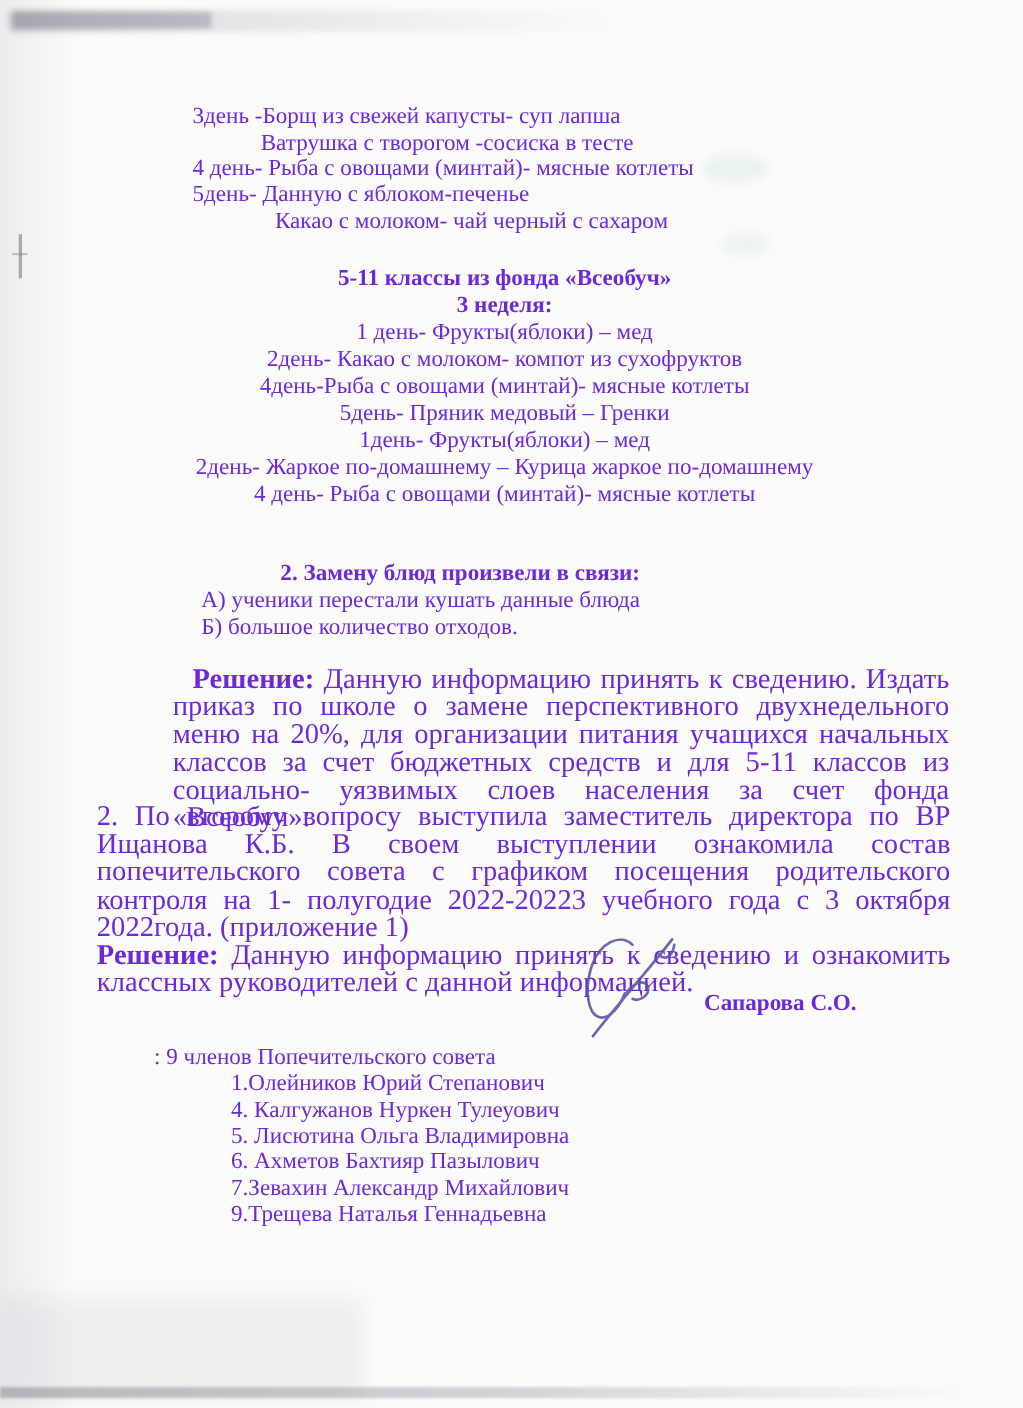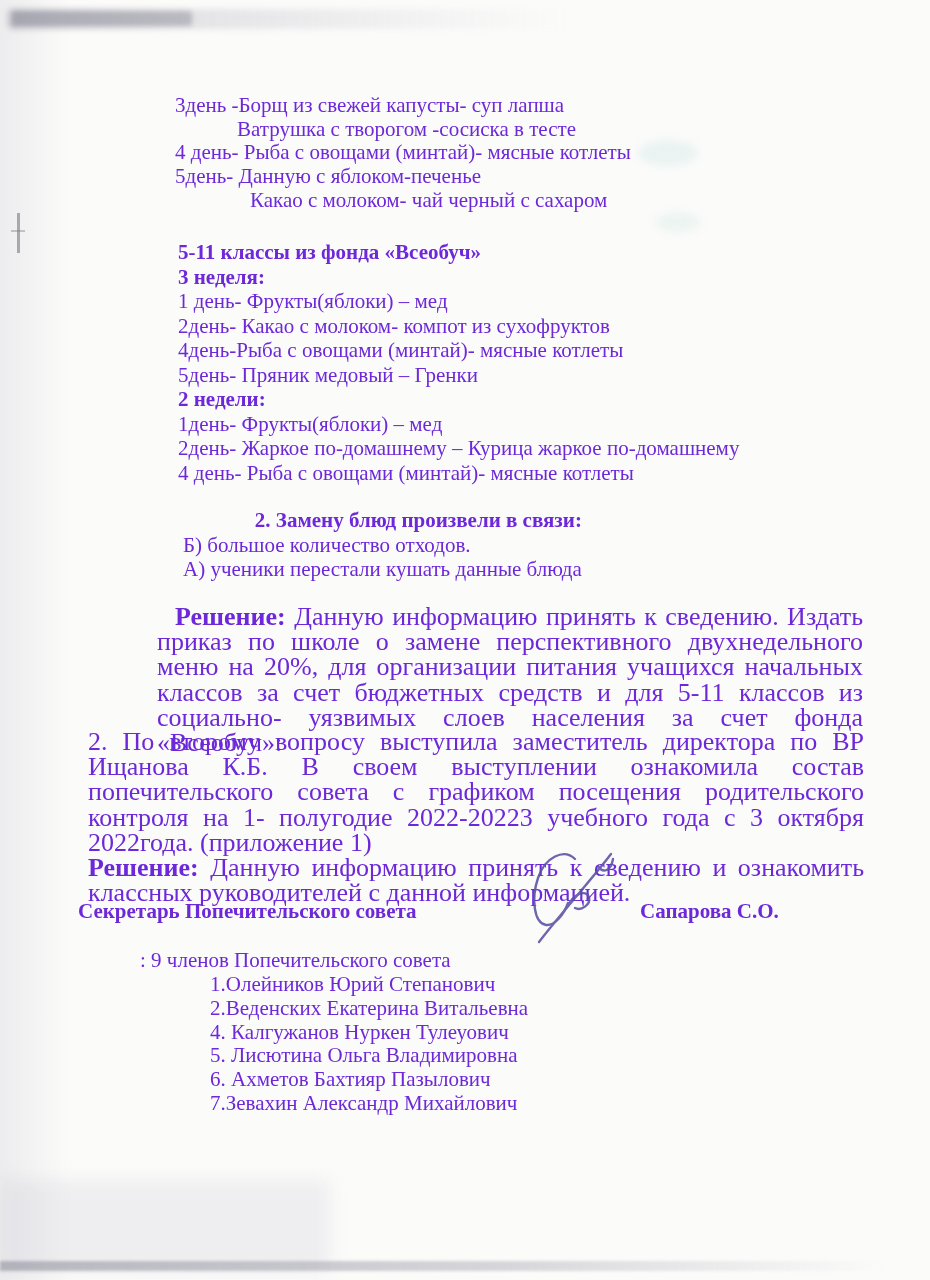--- a/index.html
+++ b/index.html
@@ -53,21 +53,21 @@
   }
   
   .blk { position:absolute; font-size:21px; }
   .ln { white-space:nowrap; line-height:23.7px; }
   .b  { font-weight:bold; }
   .ind62 { padding-left:62px; }
   .ind75 { padding-left:75px; }
 
   .menu-tail   { left:175px; top:94px;  }
   .fund        { left:178px; top:240px; }
-  .fund .ln    { line-height:24.5px; }
+  .fund .ln    { line-height:24.5px;text-align:center; }
   .replace     { left:183px; top:508px; }
   .replace .ln { line-height:24.6px; }
   .replace .heading { padding-left:54px;text-align:right; }
 
   .par { margin:0; text-align:justify; line-height:25.2px; font-size:26px; }
   .res1 { left:157px; top:604px; width:706px; text-indent:18px; }
   .body2 { left:88px; top:729px; width:776px; }
   .lead::after { content:" "; white-space:pre; }
 
   .secretary-row { left:0; top:899px; width:930px; height:60px; }
@@ -102,59 +102,57 @@
     <div class="ln ind75">Какао с молоком- чай черный с сахаром</div>
   </div>
 
   <div class="blk fund">
     <div class="ln b">5-11 классы из фонда «Всеобуч»</div>
     <div class="ln b">3 неделя:</div>
     <div class="ln">1 день- Фрукты(яблоки) – мед</div>
     <div class="ln">2день- Какао с молоком- компот из сухофруктов</div>
     <div class="ln">4день-Рыба с овощами (минтай)- мясные котлеты</div>
     <div class="ln">5день- Пряник медовый – Гренки</div>
-    <div class="ln b">2 недели:</div>
     <div class="ln">1день- Фрукты(яблоки) – мед</div>
     <div class="ln">2день- Жаркое по-домашнему – Курица жаркое по-домашнему</div>
     <div class="ln">4 день- Рыба с овощами (минтай)- мясные котлеты</div>
   </div>
 
   <div class="blk replace">
     <div class="ln b heading">2. Замену блюд произвели в связи:</div>
+    <div class="ln">А) ученики перестали кушать данные блюда</div>
     <div class="ln">Б) большое количество отходов.</div>
-    <div class="ln">А) ученики перестали кушать данные блюда</div>
   </div>
 
   <p class="blk par res1">
     <span class="b lead">Решение:</span><span>Данную информацию принять к сведению. Издать приказ по школе о замене перспективного двухнедельного меню  на 20%, для организации питания учащихся начальных классов за счет бюджетных средств и для 5-11 классов из социально- уязвимых слоев населения за счет фонда «Всеобуч»:</span>
   </p>
 
   <div class="blk body2">
     <p class="par">2. По второму вопросу выступила заместитель директора по ВР Ищанова К.Б. В своем выступлении   ознакомила состав попечительского совета с графиком посещения   родительского контроля  на 1- полугодие 2022-20223 учебного года с 3 октября 2022года. (приложение 1)</p>
     <p class="par">
       <span class="b lead">Решение:</span><span>Данную информацию принять к сведению и ознакомить классных руководителей с данной информацией.</span>
     </p>
   </div>
 
   <div class="blk secretary-row">
-    <span class="secretary-title">Секретарь Попечительского совета</span>
     <span class="secretary-name">Сапарова С.О.</span>
   </div>
   <svg class="signature" viewBox="0 0 118 112" xmlns="http://www.w3.org/2000/svg">
     <g fill="none" stroke="#5a52a5" stroke-width="2.4" stroke-linecap="round" opacity="0.88">
       <path d="M63,16 C52,5 33,14 26,35 C19,56 22,80 34,82 C43,83 52,71 56,60"></path>
       <path d="M56,63 C61,51 74,46 77,54 C79,62 69,68 63,65"></path>
       <path d="M27,99 C46,74 80,36 99,11"></path>
       <path d="M86,23 C91,31 99,28 101,16"></path>
     </g>
   </svg>
 
   <div class="blk members-heading">: 9 членов Попечительского совета</div>
   <div class="blk members-list">
     <div class="ln">1.Олейников Юрий Степанович</div>
-    <div class="ln">2.Веденских Екатерина Витальевна</div>
     <div class="ln">4. Калгужанов Нуркен Тулеуович</div>
     <div class="ln">5. Лисютина Ольга Владимировна</div>
     <div class="ln">6. Ахметов Бахтияр Пазылович</div>
     <div class="ln">7.Зевахин Александр Михайлович</div>
+    <div class="ln">9.Трещева Наталья Геннадьевна</div>
   </div>
 
 </div>
 
 </body></html>

